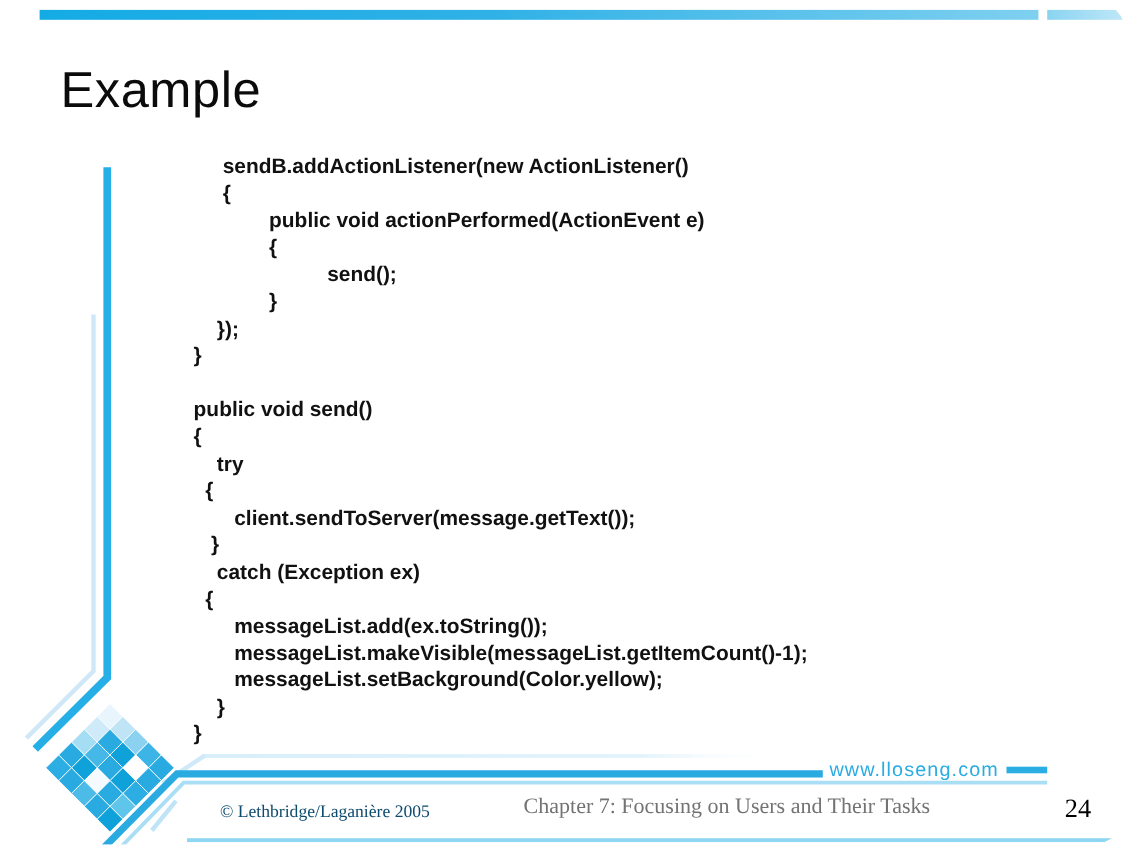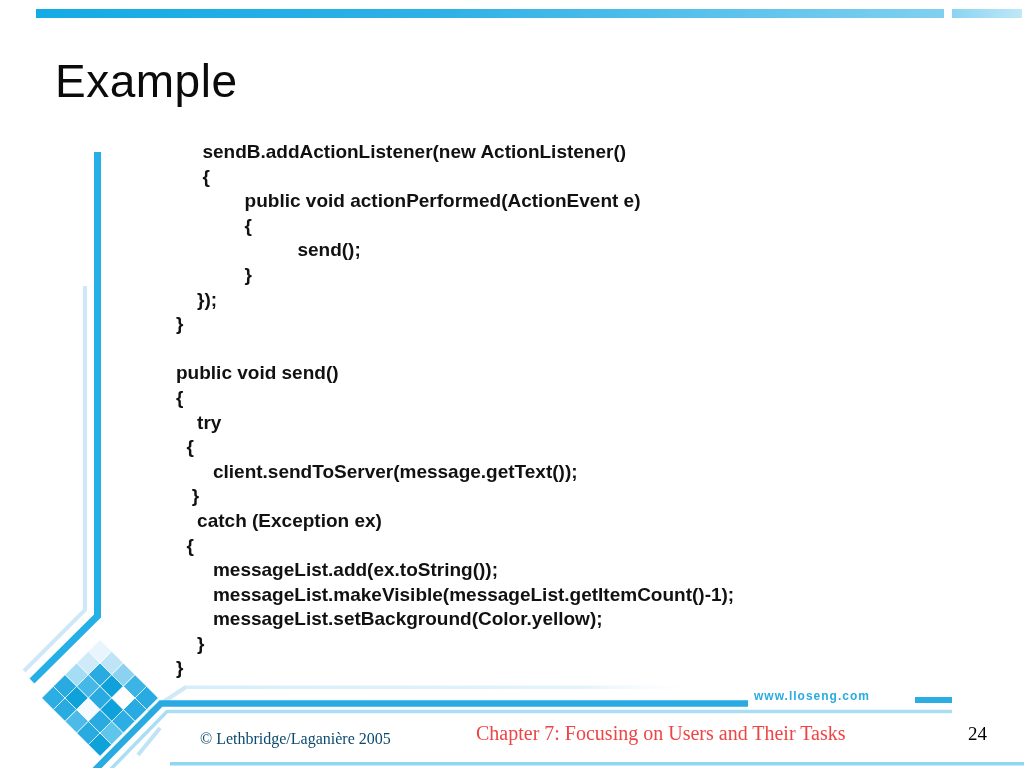--- a/index.html
+++ b/index.html
@@ -3,20 +3,21 @@
 <meta charset="utf-8">
 <style>
   html, body { margin: 0; padding: 0; background: #ffffff; }
   #slide {
     position: relative;
     width: 1024px;
     height: 768px;
     background: #ffffff;
     overflow: hidden;
     font-family: "Liberation Sans", sans-serif;
+    border-radius: 32px;
   }
   
   .top-bar-main {
     position: absolute;
     left: 36px; top: 9px;
     width: 908px; height: 9px;
     background: linear-gradient(90deg, #14abe5 0%, #2fb1e6 45%, #7fd0f0 100%);
   }
   .top-bar-end {
     position: absolute;
@@ -51,48 +52,48 @@
   
   .deco {
     position: absolute;
     left: 0; top: 0;
     z-index: 1;
   }
   
   .website {
     position: absolute;
     left: 754px; top: 689px;
-    font-size: 12px;
-    font-weight: 700;
+    font-size: 18px;
+    font-weight: 400;
     letter-spacing: 1px;
     color: #2aace2;
     z-index: 2;
   }
   
   .footer-copyright {
     position: absolute;
     left: 200px; top: 730px;
     font-family: "Liberation Serif", serif;
     font-size: 16px;
     color: #0c4a6e;
     z-index: 2;
   }
   .footer-chapter {
     position: absolute;
     left: 476px; top: 722px;
     font-family: "Liberation Serif", serif;
     font-size: 20px;
-    color: #ef4444;
+    color: #737373;
     z-index: 2;
   }
   .footer-page {
     position: absolute;
     left: 968px; top: 723px;
     font-family: "Liberation Serif", serif;
-    font-size: 19px;
+    font-size: 24px;
     color: #000000;
     z-index: 2;
   }
 </style>
 </head>
 <body>
 
 <div id="slide">
 
   <div class="top-bar-main"></div>

